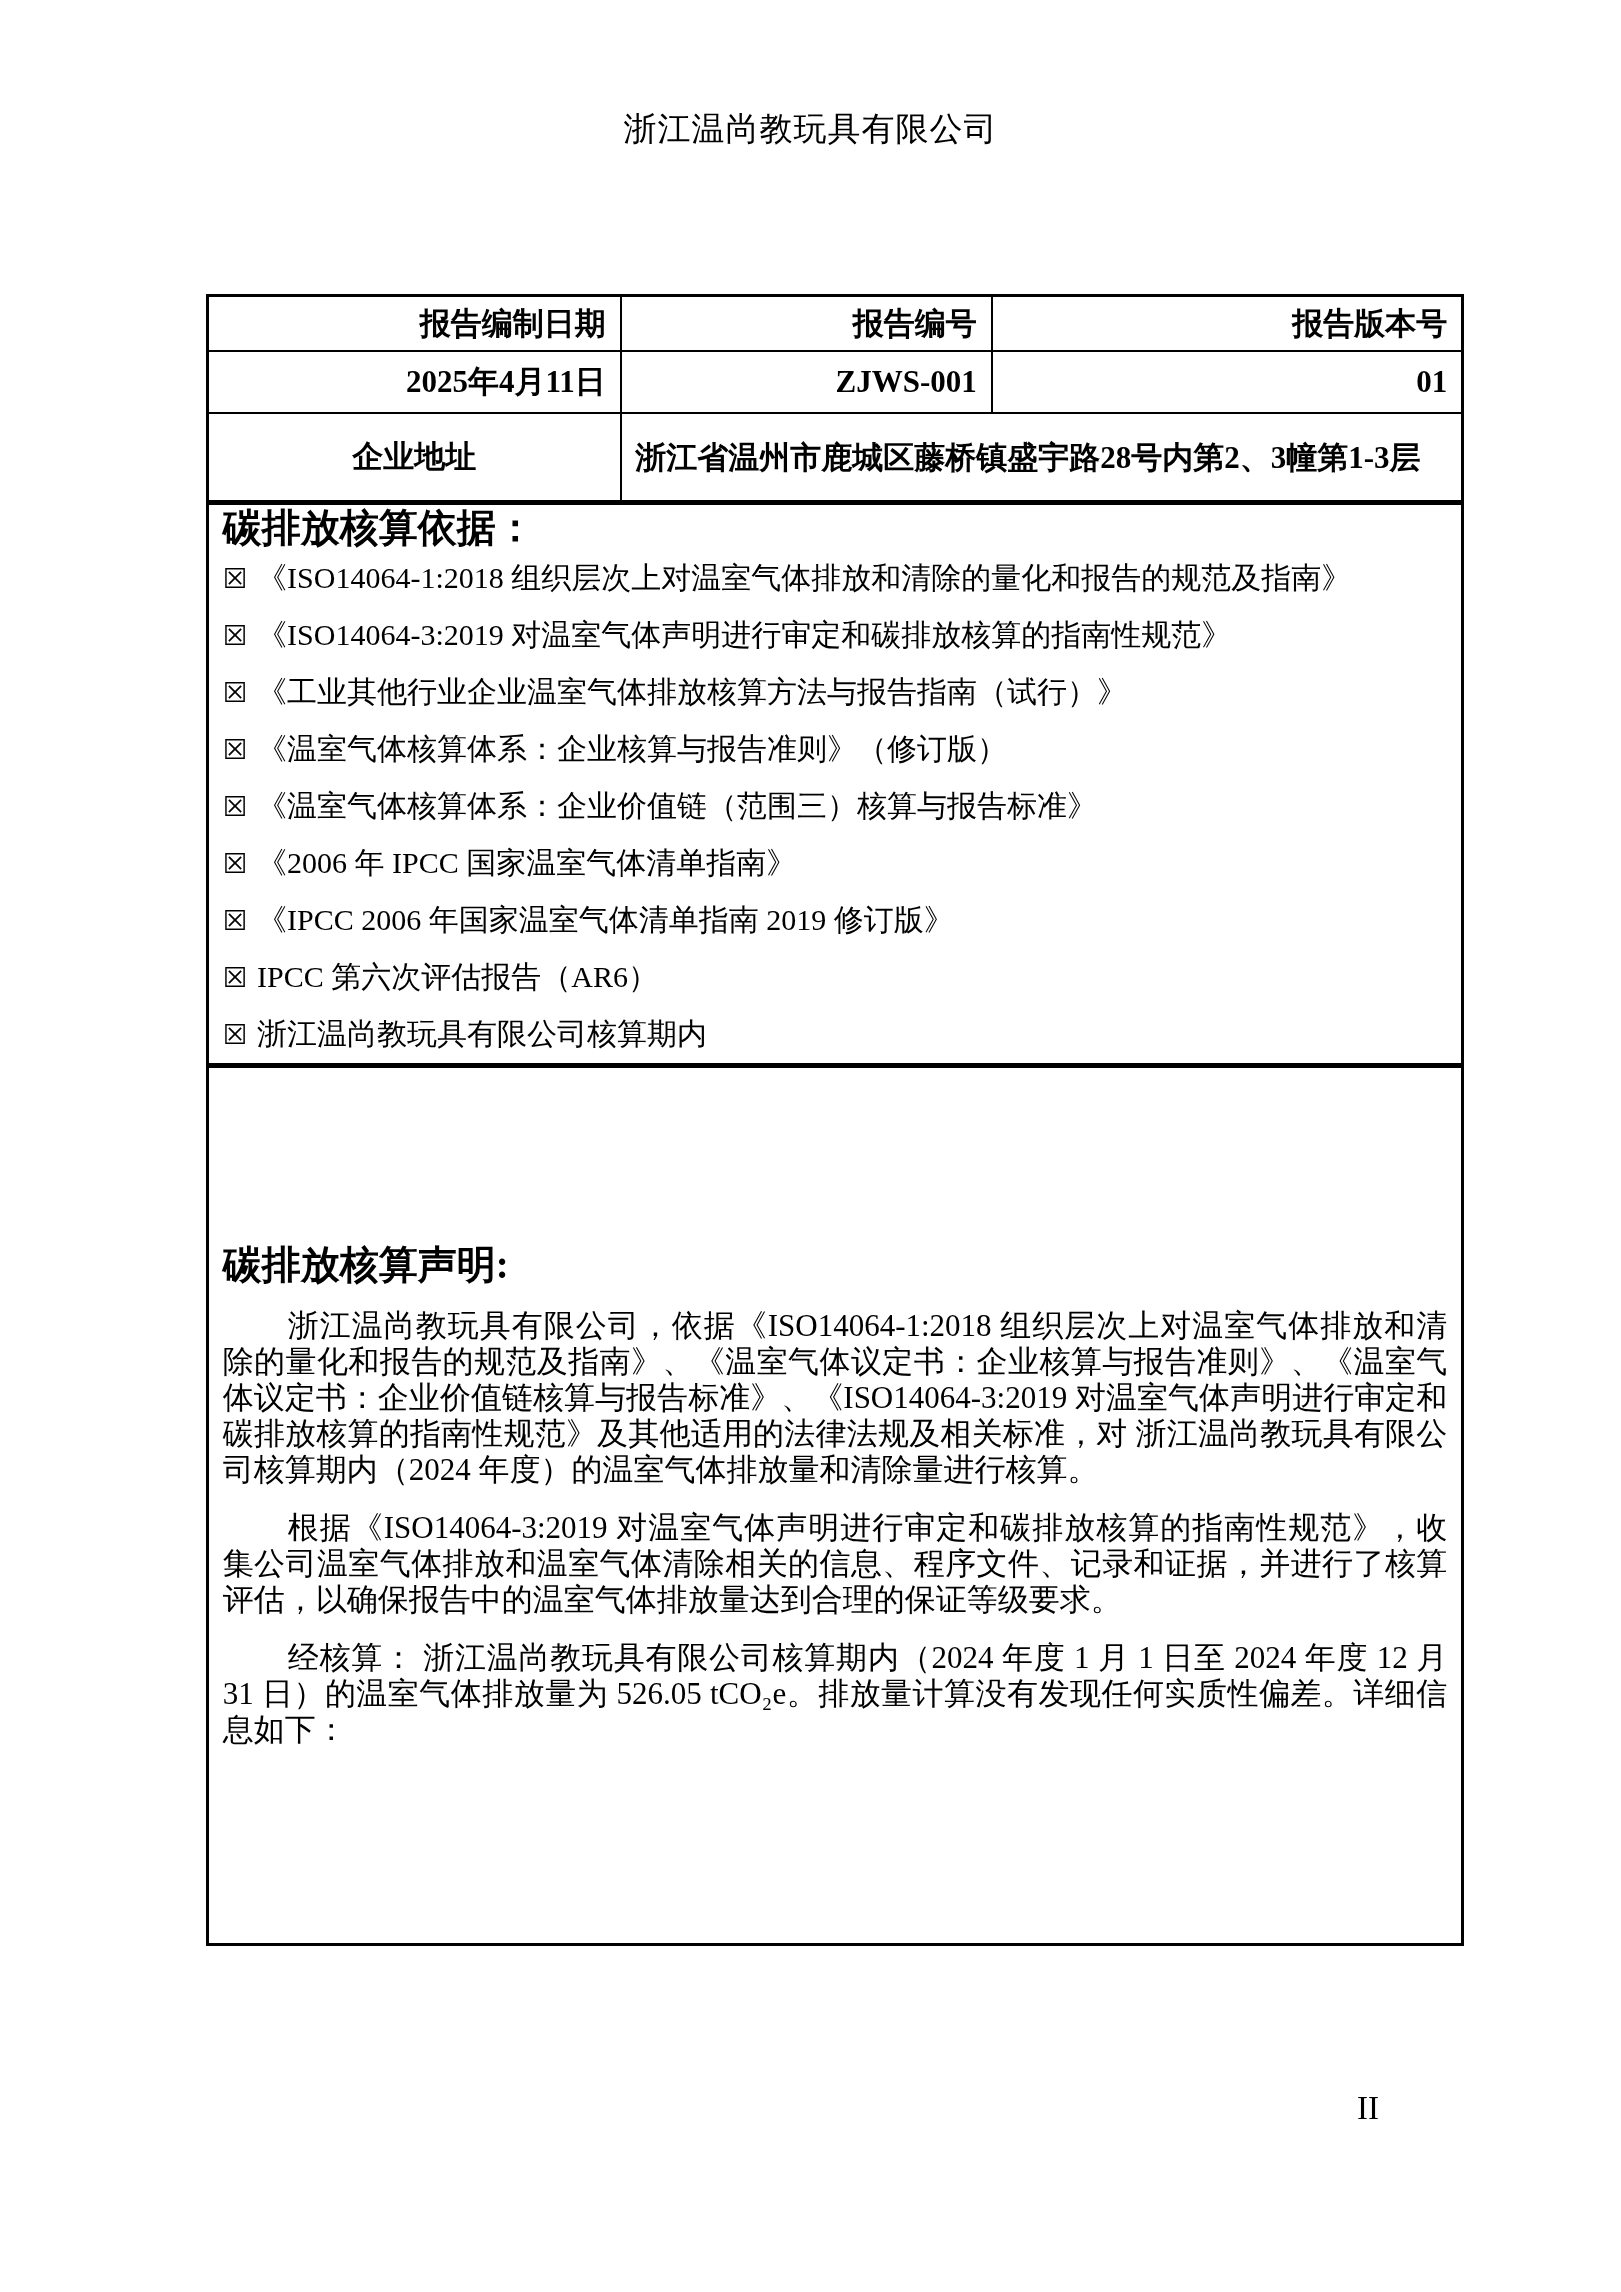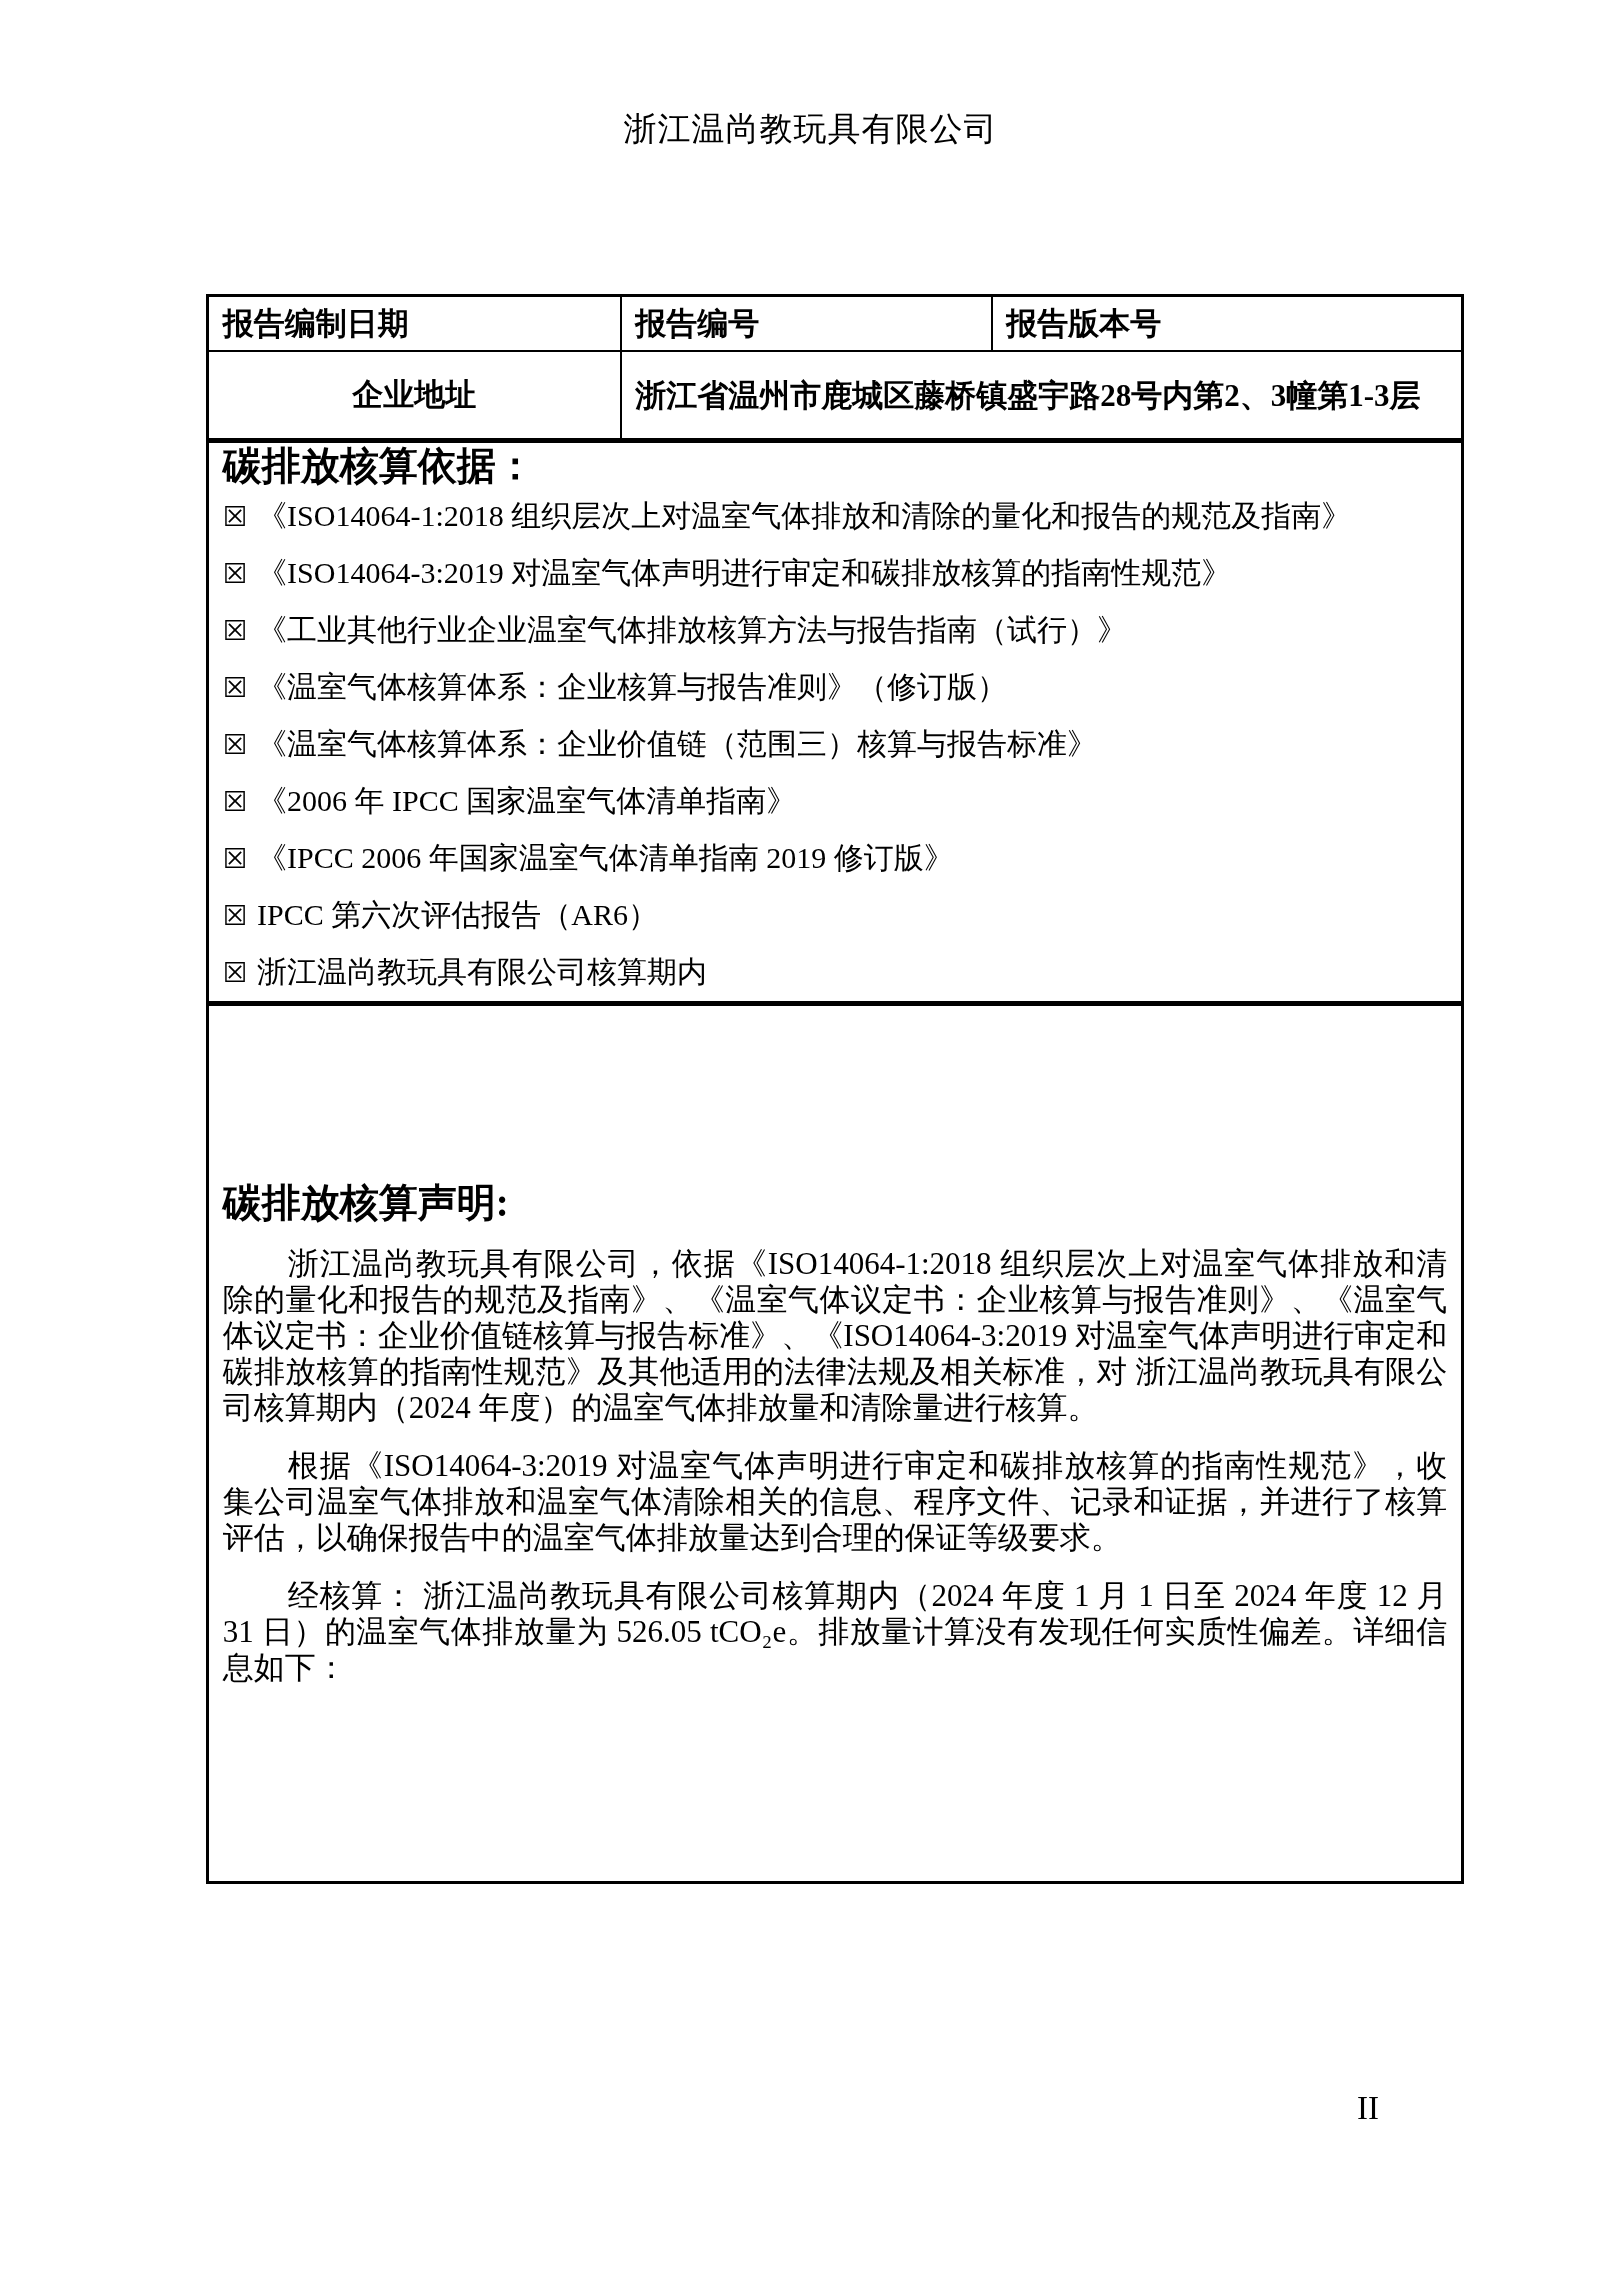--- a/index.html
+++ b/index.html
@@ -36,21 +36,21 @@
     border: 3.9px solid #000;
   }
   table.report-table td {
     border: 2.9px solid #000;
     padding: 0 13.7px;
     font-size: 31px;
     vertical-align: middle;
     overflow: hidden;
   }
   tr.sec-row td { border-top: 5.9px solid #000; }
-  .bold { font-weight: bold; }
+  .bold { font-weight: bold; text-align: right; }
   td.label-center { text-align: center; font-weight: bold; }
   td.addr-cell { line-height: 43px; font-weight: bold; }
   td.basis-cell {
     vertical-align: top;
     padding: 7.8px 9.8px;
     height: 545px;
   }
   .sec-title {
     font-weight: bold;
     font-size: 39px;
@@ -105,20 +105,25 @@
       <col style="width:371px">
       <col style="width:471px">
     </colgroup>
     <tbody>
       <tr>
         <td class="bold" style="height:53px">报告编制日期</td>
         <td class="bold">报告编号</td>
         <td class="bold">报告版本号</td>
       </tr>
       <tr>
+        <td class="bold" style="height:60px">2025年4月11日</td>
+        <td class="bold">ZJWS-001</td>
+        <td class="bold">01</td>
+      </tr>
+      <tr>
         <td class="label-center" style="height:86px">企业地址</td>
         <td colspan="2" class="addr-cell">浙江省温州市鹿城区藤桥镇盛宇路28号内第2、3幢第1-3层</td>
       </tr>
 
       <tr class="sec-row">
         <td colspan="3" class="basis-cell">
           <div class="sec-title">碳排放核算依据：</div>
           <div class="check-item">
             <span class="cb">☒</span>
             <span>《ISO14064-1:2018 组织层次上对温室气体排放和清除的量化和报告的规范及指南》</span>

